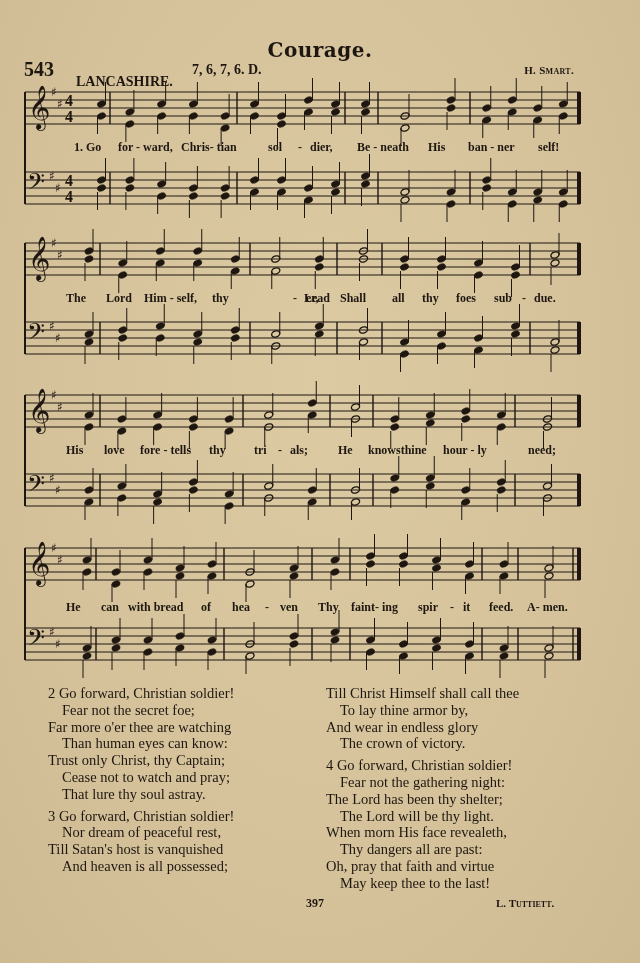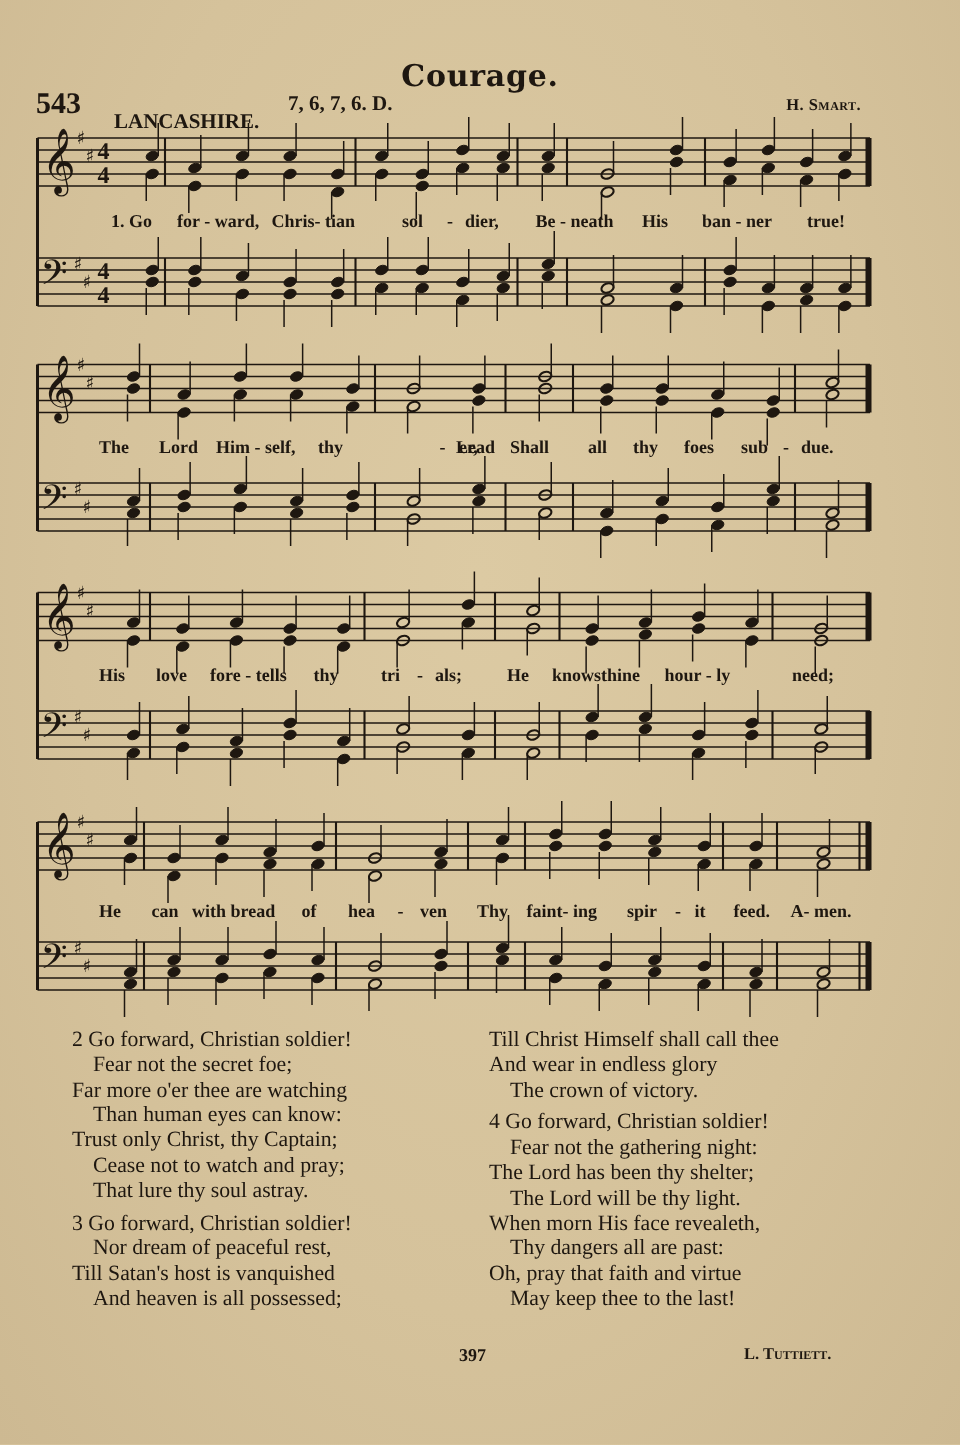--- a/index.html
+++ b/index.html
@@ -633,21 +633,21 @@
     <div class="lyric-line" style="top: 140px;">
       <span style="left: 74px;">1. Go</span>
       <span style="left: 118px;">for - ward,</span>
       <span style="left: 181px;">Chris- tian</span>
       <span style="left: 268px;">sol</span>
       <span style="left: 298px;">-</span>
       <span style="left: 310px;">dier,</span>
       <span style="left: 357px;">Be - neath</span>
       <span style="left: 428px;">His</span>
       <span style="left: 468px;">ban - ner</span>
-      <span style="left: 538px;">true!</span>
+      <span style="left: 538px;">self!</span>
     </div>
     <div class="lyric-line" style="top: 291px;">
       <span style="left: 66px;">The</span>
       <span style="left: 106px;">Lord</span>
       <span style="left: 144px;">Him - self,</span>
       <span style="left: 212px;">thy</span>
       <span style="left: 256px; margin-left: 48px;">Lead</span>
       <span style="left: 293px;">-</span>
       <span style="left: 306px;">er,</span>
       <span style="left: 340px;">Shall</span>
@@ -698,20 +698,21 @@
     <div class="verse-line indent">Cease not to watch and pray;</div>
     <div class="verse-line indent">That lure thy soul astray.</div>
     <div class="verse-gap"></div>
     <div class="verse-line">3 Go forward, Christian soldier!</div>
     <div class="verse-line indent">Nor dream of peaceful rest,</div>
     <div class="verse-line">Till Satan's host is vanquished</div>
     <div class="verse-line indent">And heaven is all possessed;</div>
   </div>
 <div class="verses right" id="verses-right">
     <div class="verse-line">Till Christ Himself shall call thee</div>
+    <div class="verse-line indent">To lay thine armor by,</div>
     <div class="verse-line">And wear in endless glory</div>
     <div class="verse-line indent">The crown of victory.</div>
     <div class="verse-gap"></div>
     <div class="verse-line">4 Go forward, Christian soldier!</div>
     <div class="verse-line indent">Fear not the gathering night:</div>
     <div class="verse-line">The Lord has been thy shelter;</div>
     <div class="verse-line indent">The Lord will be thy light.</div>
     <div class="verse-line">When morn His face revealeth,</div>
     <div class="verse-line indent">Thy dangers all are past:</div>
     <div class="verse-line">Oh, pray that faith and virtue</div>

